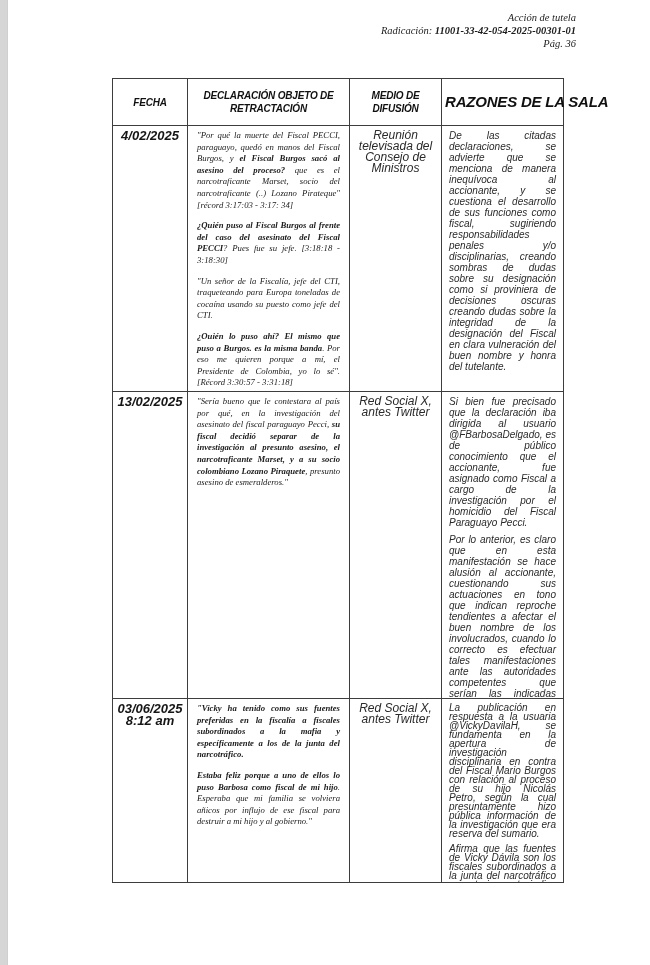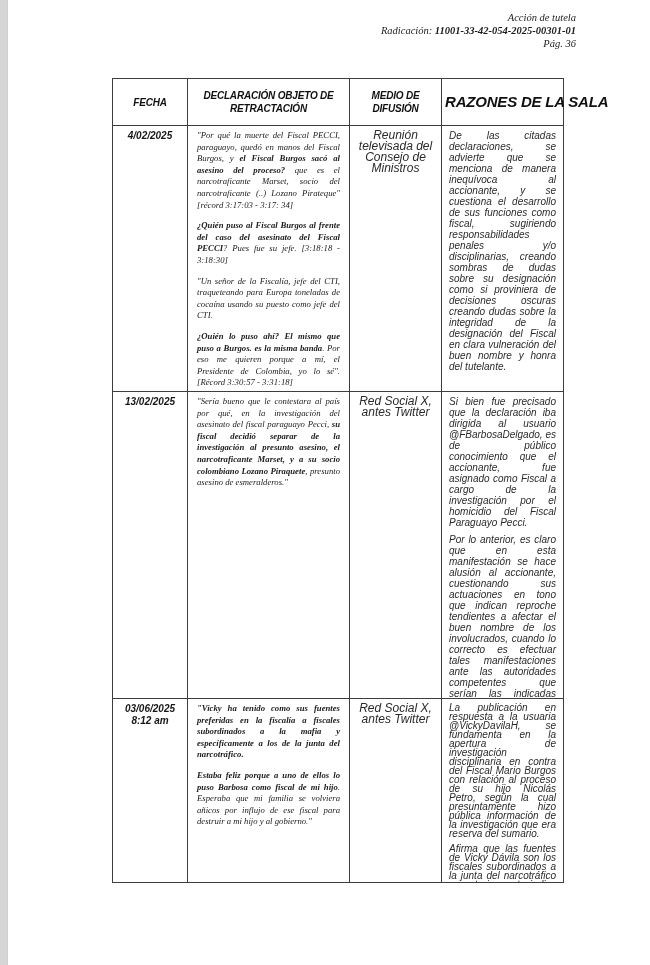--- a/index.html
+++ b/index.html
@@ -24,21 +24,21 @@
     vertical-align:middle;text-align:center;
     font-style:italic;font-weight:bold;font-size:10px;line-height:1.3;
     letter-spacing:-0.2px;color:#101010;padding:2px 3px;
   }
   table.rt th:last-child{white-space:nowrap;font-size:15px;}
   
   .cw{box-sizing:border-box;overflow:hidden;}
   tr.r0 .cw{height:265px;}
   tr.r1 .cw{height:306px;}
   tr.r2 .cw{height:183px;}
-  .fecha .cw{padding:4px 2px;text-align:center;font-style:italic;font-weight:bold;font-size:10px;line-height:12px;color:#161616;}
+  .fecha .cw{padding:4px 2px;text-align:center;font-style:italic;font-weight:bold;font-size:13px;line-height:12px;color:#161616;}
   .decl .cw{
     padding:4px 9px;font-family:"Liberation Serif",serif;font-style:italic;
     font-size:8.7px;line-height:11.6px;text-align:justify;color:#202020;
   }
   .decl p{margin:0 0 9px 0;}
   .decl p:last-child{margin-bottom:0;}
   .decl .b{font-weight:bold;}
   .medio .cw{padding:4px 6px;text-align:center;font-style:italic;font-size:12px;line-height:11px;color:#2a2a2a;}
   .raz .cw{padding:4px 7px;font-style:italic;font-size:10px;line-height:11px;text-align:justify;color:#2a2a2a;}
   .raz p{margin:0 0 6px 0;}

